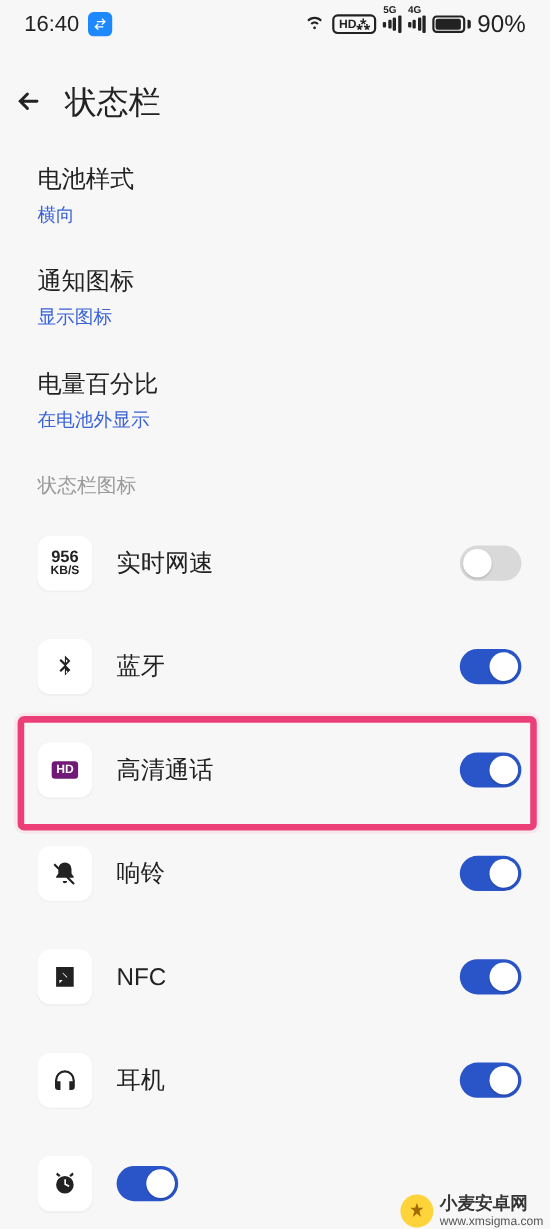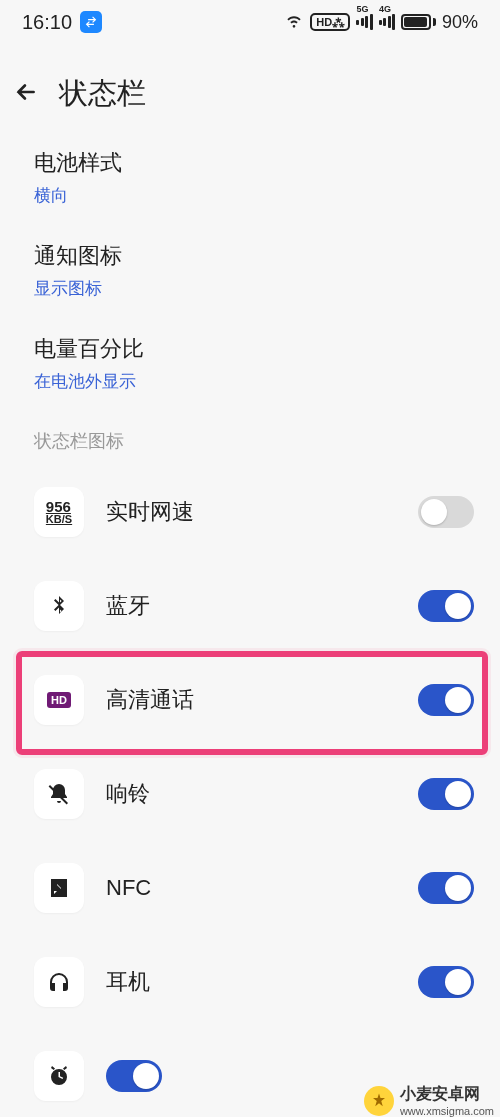--- a/index.html
+++ b/index.html
@@ -71,21 +71,21 @@
   .item-icon {
     width: 50px; height: 50px;
     background: #fff; border-radius: 12px;
     display: flex; align-items: center; justify-content: center;
     color: #222; font-weight: 700;
     margin-right: 22px;
     box-shadow: 0 1px 2px rgba(0,0,0,0.04);
   }
   .item-icon svg { width: 24px; height: 24px; fill: #222; }
   .item-label { font-size: 22px; flex: 1; color:#222;}
-  .kbs { font-size: 11px; line-height: 1; text-align: left; text-decoration: underline; }
+  .kbs { font-size: 11px; line-height: 1; text-align: center; }
   .kbs .num { font-size: 15px; font-weight:700;}
 
   
   .toggle {
     width: 56px; height: 32px; border-radius: 16px;
     background: #d9d9d9; position: relative; cursor: pointer;
     flex-shrink: 0;
   }
   .toggle .knob {
     position: absolute; width: 26px; height: 26px; border-radius: 50%;
@@ -116,21 +116,21 @@
     width: 30px; height: 30px; border-radius: 50%;
     background: #ffd43b; display:flex; align-items:center; justify-content:center;
   }
   .wm .url{ font-size:11px; color:#555; display:block;}
 </style>
 </head>
 <body>
 
 <div class="status-bar">
   <div class="status-left">
-    <span>16:10</span>
+    <span>16:40</span>
     <span class="app-swap-icon">
       <svg viewBox="0 0 24 24" width="14" height="14" fill="#fff">
           <path d="M7 7h10l-3-3 1.4-1.4L21 8l-5.6 5.4L14 12l3-3H7zM17 17H7l3 3-1.4 1.4L3 16l5.6-5.4L10 12l-3 3h10z"></path>
         </svg>
     </span>
   </div>
   <div class="status-right">
     <span>
       <svg width="20" height="16" viewBox="0 0 24 24" fill="#222">
           <path d="M12 18c1.1 0 2 .9 2 2s-.9 2-2 2-2-.9-2-2 .9-2 2-2zm-5.6-4.4C8 12 9.9 11.2 12 11.2s4 .8 5.6 2.4l-2.1 2.1C14.5 14.7 13.3 14.2 12 14.2s-2.5.5-3.5 1.5zM2 9.2C4.6 6.6 8.1 5 12 5s7.4 1.6 10 4.2l-2.1 2.1C17.8 9.2 15 8 12 8s-5.8 1.2-7.9 3.3z"></path>
@@ -150,21 +150,21 @@
         <span class="bar b2"></span>
         <span class="bar b3"></span>
         <span class="bar b4"></span>
     </span>
     <span class="battery">
       <span class="battery-body">
           <span class="battery-fill"></span>
         </span>
       <span class="battery-tip"></span>
     </span>
-    <span style="font-size:18px;">90%</span>
+    <span style="font-size:22px;">90%</span>
   </div>
 </div>
 
 <div class="header">
   <span class="back-btn">
     <svg width="26" height="26" viewBox="0 0 24 24" fill="none" stroke="#222" stroke-width="2.5" stroke-linecap="round">
         <path d="M19 12H5M11 18l-6-6 6-6"></path>
       </svg>
   </span>
   <span class="title">状态栏</span>

